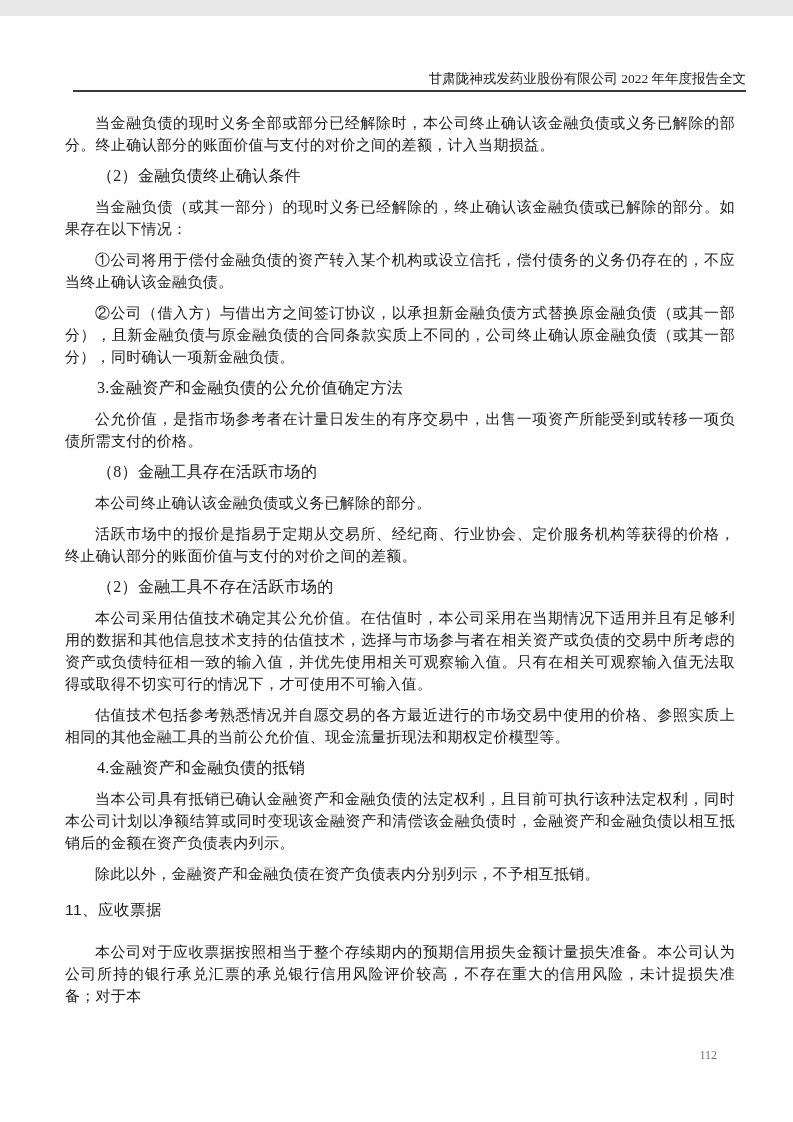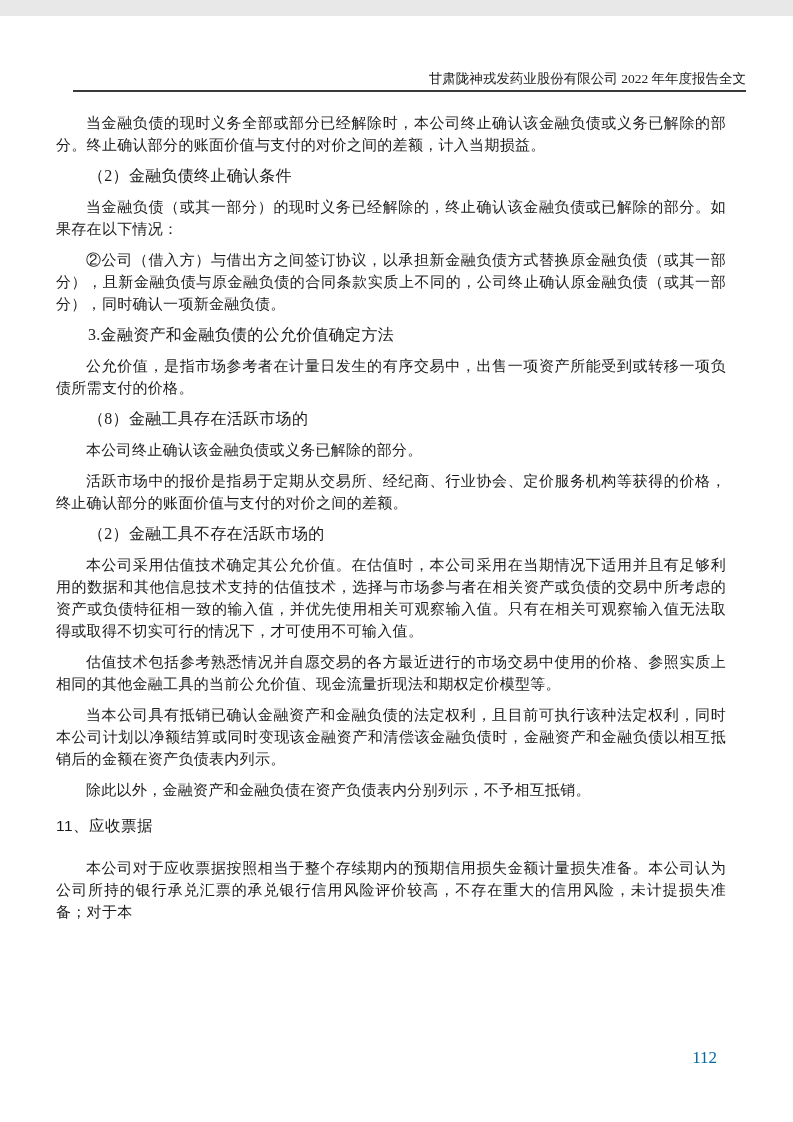--- a/index.html
+++ b/index.html
@@ -25,21 +25,21 @@
     width: 673px;
     text-align: right;
     font-size: 13.5px;
     line-height: 17px;
     color: #222222;
     padding-bottom: 3px;
     border-bottom: 2px solid #3a3a3a;
   }
   .doc-body {
     position: absolute;
-    left: 56px;
+    left: 65px;
     top: 96px;
     width: 670px;
     font-size: 15px;
     line-height: 22px;
     text-align: justify;
     letter-spacing: 0.3px;
   }
   .para {
     margin: 0 0 9px 0;
     text-indent: 2em;
@@ -55,44 +55,46 @@
     text-indent: 0;
     font-weight: normal;
     font-size: 15.5px;
     font-family: "Liberation Sans", "DejaVu Sans", sans-serif;
     letter-spacing: 0.5px;
   }
   .page-number {
     position: absolute;
     right: 76px;
     top: 1032px;
-    font-size: 17px;
-    color: #0369a1;
+    font-size: 12px;
+    color: #737373;
   }
 </style>
 </head>
 <body>
 
 <div class="page">
 
   <div class="page-header">甘肃陇神戎发药业股份有限公司 2022 年年度报告全文</div>
 
   <div class="doc-body">
     <p class="para">当金融负债的现时义务全部或部分已经解除时，本公司终止确认该金融负债或义务已解除的部分。终止确认部分的账面价值与支付的对价之间的差额，计入当期损益。</p>
     <p class="subheading">（2）金融负债终止确认条件</p>
     <p class="para">当金融负债（或其一部分）的现时义务已经解除的，终止确认该金融负债或已解除的部分。如果存在以下情况：</p>
+    <p class="para">①公司将用于偿付金融负债的资产转入某个机构或设立信托，偿付债务的义务仍存在的，不应当终止确认该金融负债。</p>
     <p class="para">②公司（借入方）与借出方之间签订协议，以承担新金融负债方式替换原金融负债（或其一部分），且新金融负债与原金融负债的合同条款实质上不同的，公司终止确认原金融负债（或其一部分），同时确认一项新金融负债。</p>
     <p class="subheading">3.金融资产和金融负债的公允价值确定方法</p>
     <p class="para">公允价值，是指市场参考者在计量日发生的有序交易中，出售一项资产所能受到或转移一项负债所需支付的价格。</p>
     <p class="subheading">（8）金融工具存在活跃市场的</p>
     <p class="para">本公司终止确认该金融负债或义务已解除的部分。</p>
     <p class="para">活跃市场中的报价是指易于定期从交易所、经纪商、行业协会、定价服务机构等获得的价格，终止确认部分的账面价值与支付的对价之间的差额。</p>
     <p class="subheading">（2）金融工具不存在活跃市场的</p>
     <p class="para">本公司采用估值技术确定其公允价值。在估值时，本公司采用在当期情况下适用并且有足够利用的数据和其他信息技术支持的估值技术，选择与市场参与者在相关资产或负债的交易中所考虑的资产或负债特征相一致的输入值，并优先使用相关可观察输入值。只有在相关可观察输入值无法取得或取得不切实可行的情况下，才可使用不可输入值。</p>
     <p class="para">估值技术包括参考熟悉情况并自愿交易的各方最近进行的市场交易中使用的价格、参照实质上相同的其他金融工具的当前公允价值、现金流量折现法和期权定价模型等。</p>
+    <p class="subheading">4.金融资产和金融负债的抵销</p>
     <p class="para">当本公司具有抵销已确认金融资产和金融负债的法定权利，且目前可执行该种法定权利，同时本公司计划以净额结算或同时变现该金融资产和清偿该金融负债时，金融资产和金融负债以相互抵销后的金额在资产负债表内列示。</p>
     <p class="para">除此以外，金融资产和金融负债在资产负债表内分别列示，不予相互抵销。</p>
     <p class="section-heading">11、应收票据</p>
     <p class="para">本公司对于应收票据按照相当于整个存续期内的预期信用损失金额计量损失准备。本公司认为公司所持的银行承兑汇票的承兑银行信用风险评价较高，不存在重大的信用风险，未计提损失准备；对于本</p>
   </div>
 
   <div class="page-number">112</div>
 
 </div>
 

